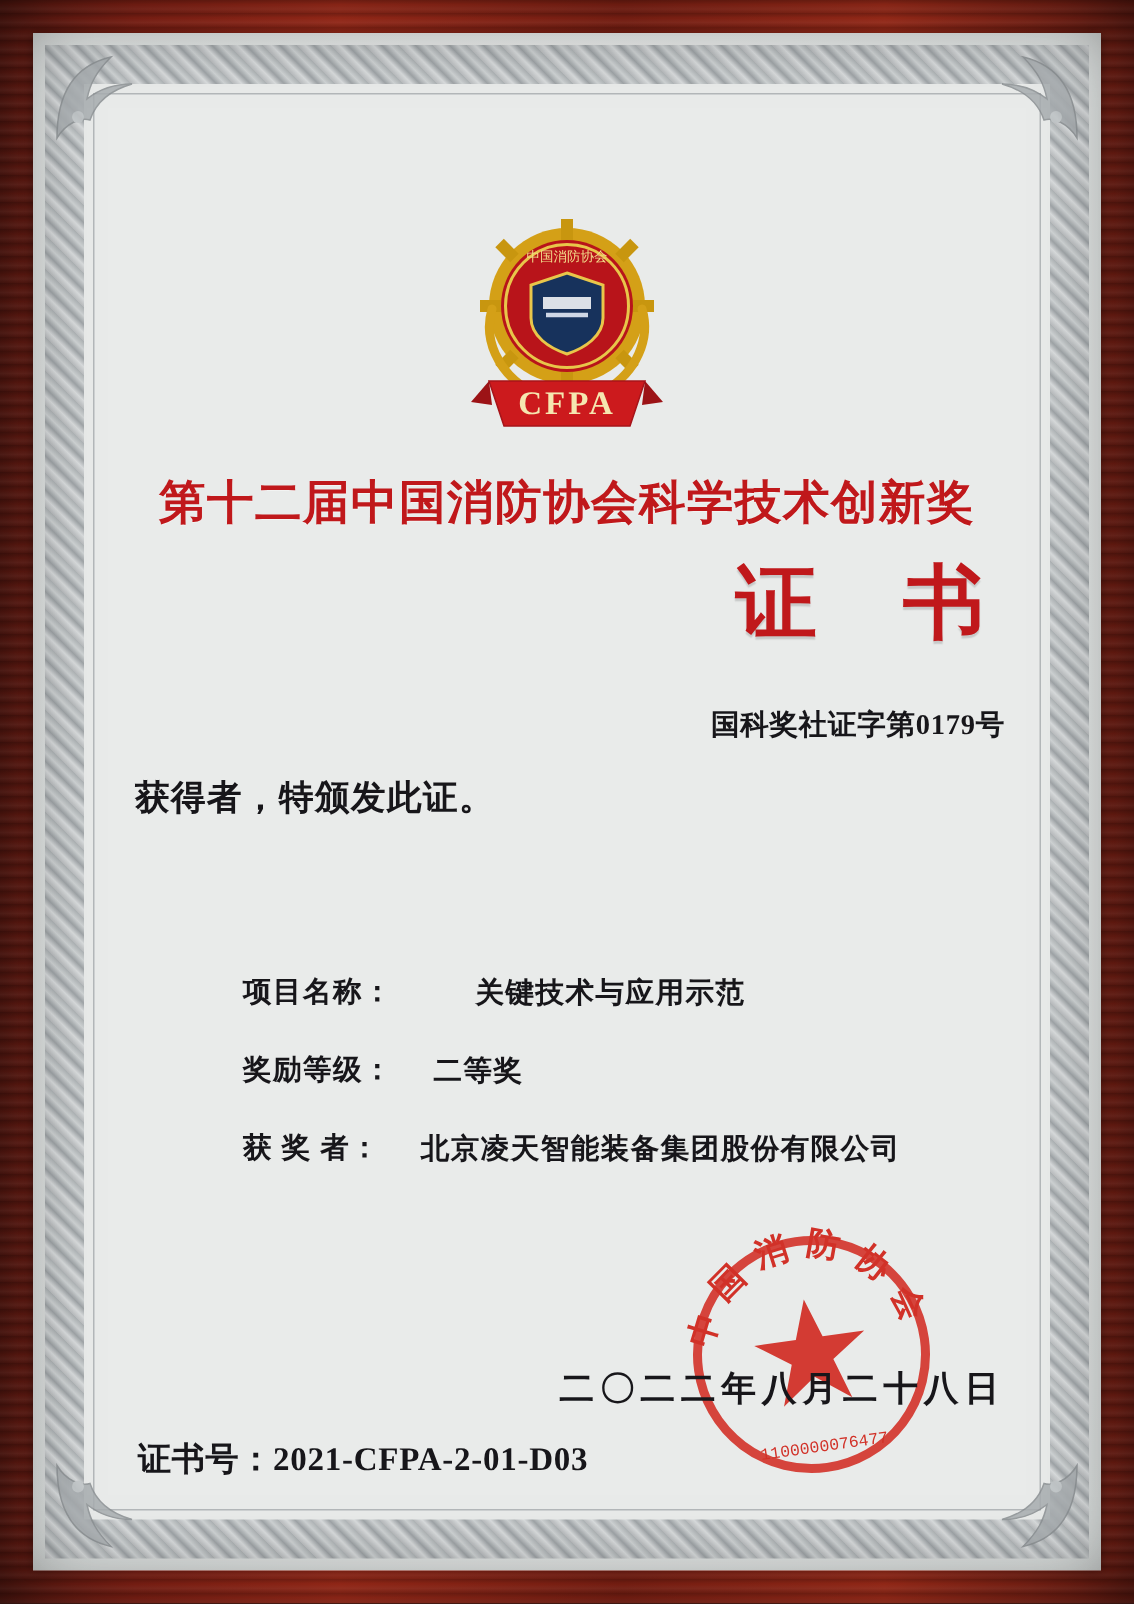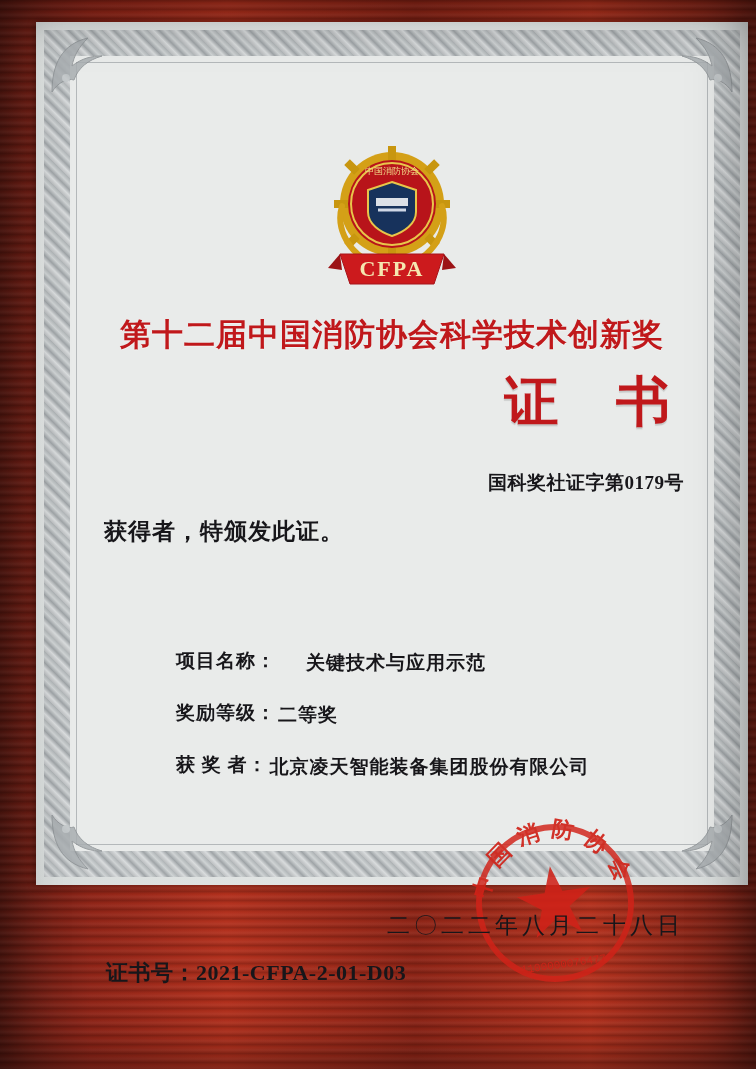--- a/index.html
+++ b/index.html
@@ -34,24 +34,24 @@
     content: "";
     position: absolute;
     inset: 0;
     pointer-events: none;
     box-shadow: inset 0 0 60px rgba(0,0,0,0.55);
   }
 
   
   .paper {
     position: absolute;
-    left: 36px;
+    left: 22px;
     top: 22px;
     width: 712px;
-    height: 863px;
+    height: 1025px;
     background:
       radial-gradient(ellipse at 50% 40%, #f2f3f2 0%, #e6e9e8 55%, #d8dcdb 100%);
     box-sizing: border-box;
     box-shadow: 0 0 8px rgba(0,0,0,0.45);
   }
 
   
   .ornate-border {
     position: absolute;
     left: 8px;
@@ -179,20 +179,21 @@
     top: 570px;
   }
   .field-row {
     display: flex;
     align-items: flex-start;
     margin-bottom: 23px;
     font-size: 19px;
     font-weight: bold;
     color: #17161a;
     letter-spacing: 1px;
+    gap: 25px;
   }
   .field-label {
     white-space: nowrap;
     flex: 0 0 auto;
   }
   .field-value {
     margin-left: 2px;
     line-height: 29px;
   }
   .field-value .v-line { display: block; }
@@ -208,21 +209,21 @@
     pointer-events: none;
     opacity: 0.92;
   }
   .seal svg { width: 100%; height: 100%; display: block; }
 
   .date-line {
     position: absolute;
     right: 8px;
     top: 832px;
     font-size: 23px;
-    font-weight: normal;
+    font-weight: bold;
     color: #17161a;
     letter-spacing: 4px;
     white-space: nowrap;
   }
 
   .cert-number-bottom {
     position: absolute;
     left: 14px;
     top: 880px;
     font-size: 22px;

